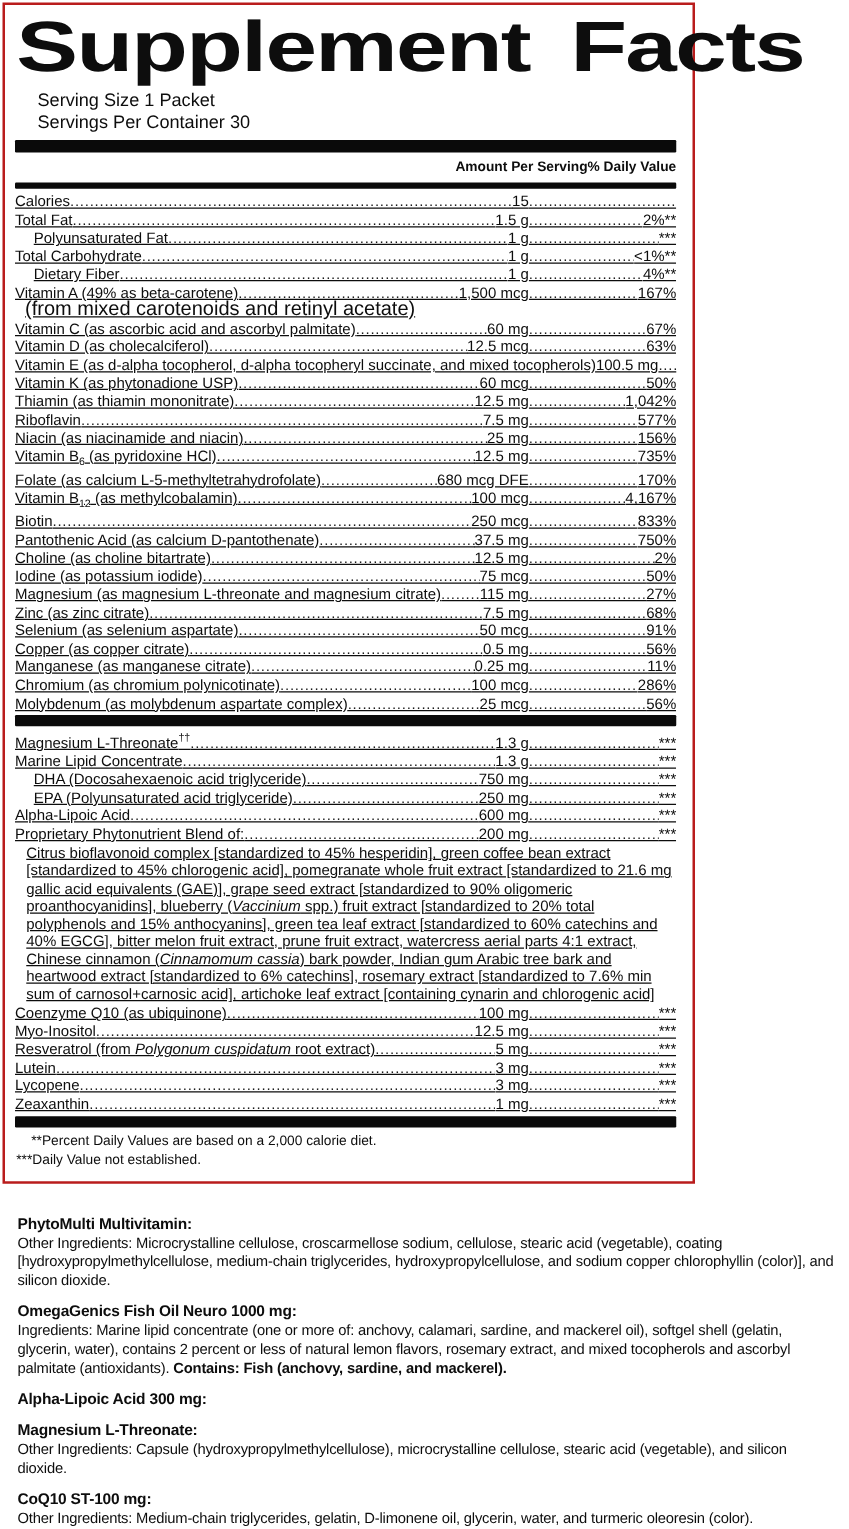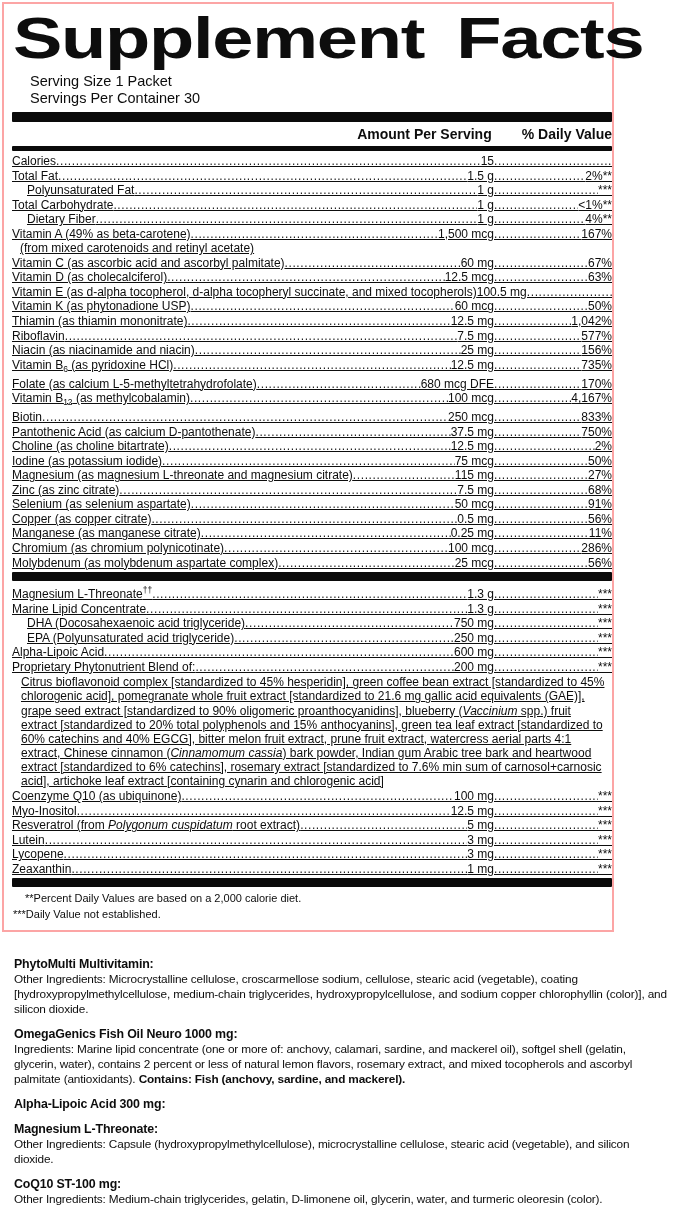--- a/index.html
+++ b/index.html
@@ -4,53 +4,53 @@
 <style>
   html,body { margin:0; padding:0; }
   body {
     width:679px; height:1223px; overflow:hidden;
     background:#ffffff; color:#0d0d0d;
     font-family:"Liberation Sans", sans-serif;
     -webkit-font-smoothing:antialiased;
   }
   .panel {
     box-sizing:border-box;
-    margin:2px 2px 0 2px; width:612px;
-    border:2px solid #fca5a5;
-    padding:4px 0 5px 8px;
+    margin:2px 2px 0 2px; width:554px;
+    border:2px solid #b91c1c;
+    padding:4px 13px 5px 8px;
     background:#fff;
   }
   .title {
     font-size:57px; font-weight:bold; line-height:60px;
     letter-spacing:-1px; word-spacing:10px; white-space:nowrap;
     transform:scaleX(1.30); transform-origin:0 60%;
     margin:0 0 5px 1px;
   }
   .serving { font-size:14.5px; line-height:17px; margin-left:18px; }
   .bar { background:#0a0a0a; border-radius:1px; }
   .bar-thick { height:10px; margin:5px 0 2px 0; }
   .bar-thin  { height:5px;  margin:2px 0 2px 0; }
   .bar-mid   { height:9px;  margin:2px 0 2px 0; }
   .colhead {
-    display:flex; justify-content:flex-end; gap:30px;
-    font-weight:bold; font-size:14px; line-height:18px; padding:1px 0;
+    display:flex; justify-content:flex-end; 
+    font-weight:bold; font-size:11px; line-height:18px; padding:1px 0;
   }
   .rows { padding-top:1px;text-decoration:underline; }
   .row {
     display:flex; align-items:baseline; overflow:hidden;
     font-size:12px; line-height:14.55px; white-space:nowrap;
   }
   .n   { flex:0 0 auto; }
   .ind { padding-left:15px; }
   .leader { flex:1 1 0; min-width:0; overflow:hidden; white-space:nowrap; color:#1a1a1a; }
   .leader::after { content:"........................................................................................................................................................................................................"; letter-spacing:0.6px; }
   .amt { flex:0 0 auto; }
   .dvw { flex:0 0 118px; display:flex; align-items:baseline; overflow:hidden; }
   .dv  { flex:0 0 auto; }
-  .cont { font-size:12px; line-height:14.55px; padding-left:8px; }
+  .cont { font-size:16px; line-height:14.55px; padding-left:8px; }
   .para { font-size:12px; line-height:14.1px; padding-left:9px; padding-right:2px; margin:1px 0; white-space:normal; }
   sub { font-size:8.5px; }
   sup { font-size:8.5px; }
   .fnotes { font-size:11px; line-height:15.5px; padding:2px 0 3px 0; }
   .fn-0 { padding-left:13px; }
   .fn-1 { padding-left:1px; }
   .below { margin:24px 0 0 2px; padding:0 10px 0 12px; font-size:11.8px; line-height:15px; letter-spacing:-0.15px; }
   .grp { margin-bottom:9px; }
   .ghead { font-weight:bold; font-size:12.4px; line-height:16px; }
   .gbody { }

